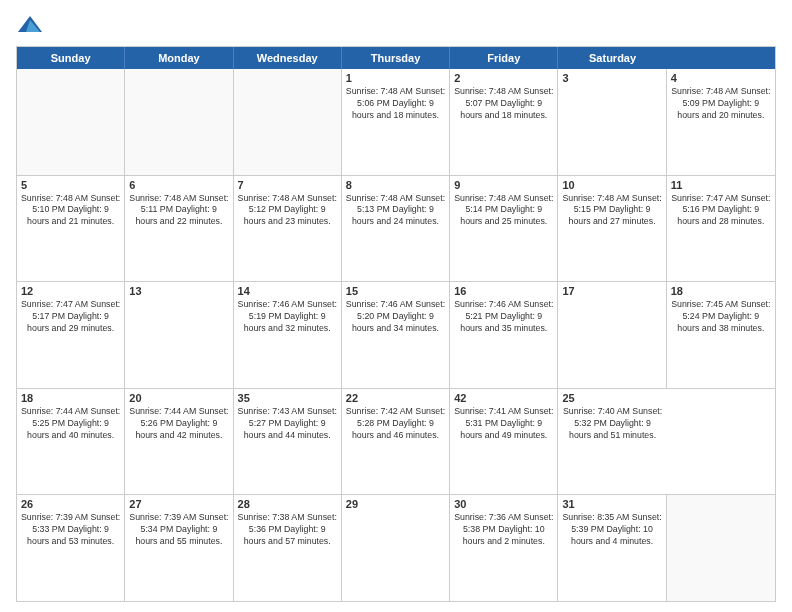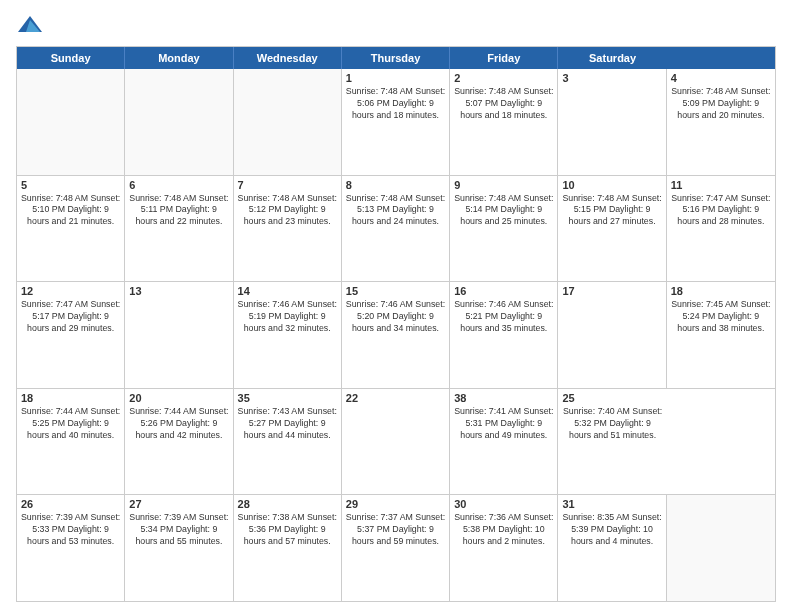--- a/index.html
+++ b/index.html
@@ -285,23 +285,27 @@
           </div>
           <div class="cal-cell">
             <div class="day-num">35</div>
             <div class="cell-info">Sunrise: 7:43 AM
 Sunset: 5:27 PM
 Daylight: 9 hours
 and 44 minutes.</div>
           </div>
           <div class="cal-cell">
             <div class="day-num">22</div>
-          </div>
-          <div class="cal-cell">
-            <div class="day-num">38</div>
+            <div class="cell-info">Sunrise: 7:42 AM
+Sunset: 5:28 PM
+Daylight: 9 hours
+and 46 minutes.</div>
+          </div>
+          <div class="cal-cell">
+            <div class="day-num">42</div>
             <div class="cell-info">Sunrise: 7:41 AM
 Sunset: 5:31 PM
 Daylight: 9 hours
 and 49 minutes.</div>
           </div>
           <div class="cal-cell">
             <div class="day-num">25</div>
             <div class="cell-info">Sunrise: 7:40 AM
 Sunset: 5:32 PM
 Daylight: 9 hours
@@ -325,24 +329,20 @@
           </div>
           <div class="cal-cell">
             <div class="day-num">28</div>
             <div class="cell-info">Sunrise: 7:38 AM
 Sunset: 5:36 PM
 Daylight: 9 hours
 and 57 minutes.</div>
           </div>
           <div class="cal-cell">
             <div class="day-num">29</div>
-            <div class="cell-info">Sunrise: 7:37 AM
-Sunset: 5:37 PM
-Daylight: 9 hours
-and 59 minutes.</div>
           </div>
           <div class="cal-cell">
             <div class="day-num">30</div>
             <div class="cell-info">Sunrise: 7:36 AM
 Sunset: 5:38 PM
 Daylight: 10 hours
 and 2 minutes.</div>
           </div>
           <div class="cal-cell">
             <div class="day-num">31</div>

